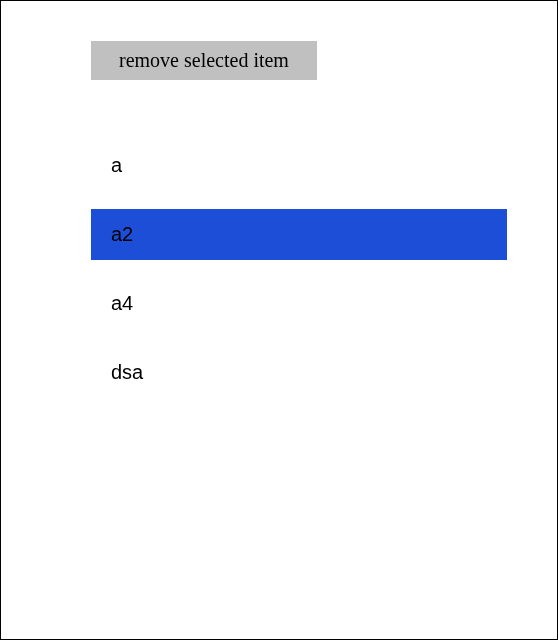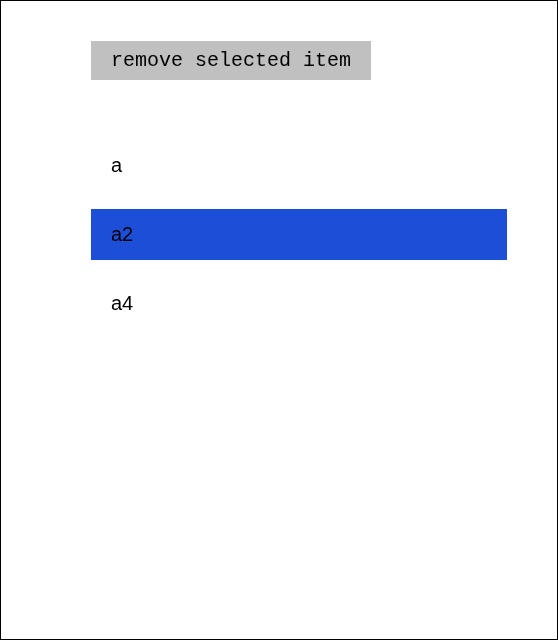--- a/index.html
+++ b/index.html
@@ -8,22 +8,22 @@
       height: 640px;
       border: 1px solid #000;
       background: #fff;
       font-family: "Segoe UI", Tahoma, sans-serif;
       font-size: 20px;
       padding: 40px 30px;
     }
     .remove-btn {
       background: #c0c0c0;
       border: none;
-      padding: 8px 20px;
-      font-family: Liberation Mono, monospace;
+      padding: 8px 28px;
+      font-family: Liberation Serif, serif;
       font-size: 20px;
       color: #000;
       cursor: pointer;
       margin-left: 60px;
       margin-bottom: 60px;
     }
     .list {
       margin-left: 60px;
       margin-right: 20px;
     }
@@ -47,16 +47,19 @@
 <div class="list">
   <div class="list-item">
     <span>a</span>
   </div>
   <div class="list-item selected">
     <span>a2</span>
   </div>
   <div class="list-item">
     <span>a4</span>
   </div>
+  <div class="list-item">
+    <span>dsa</span>
+  </div>
 </div>
 
 
 
 
 </body></html>

